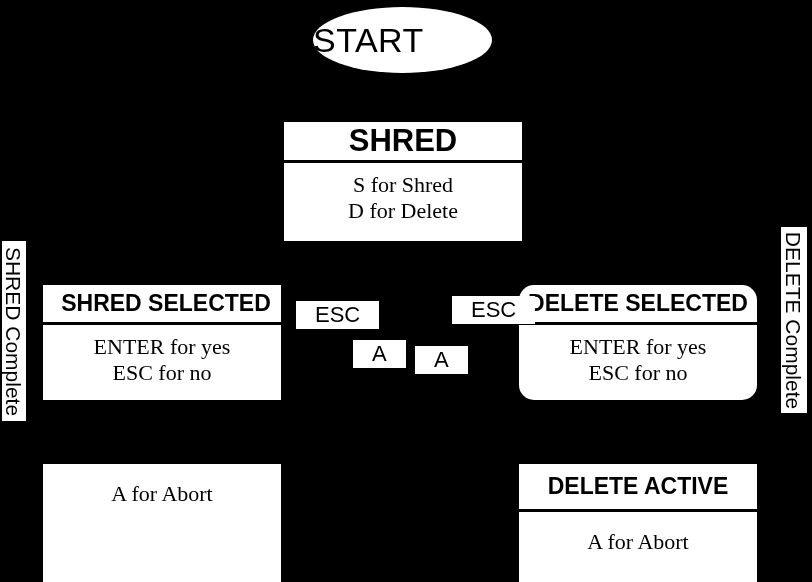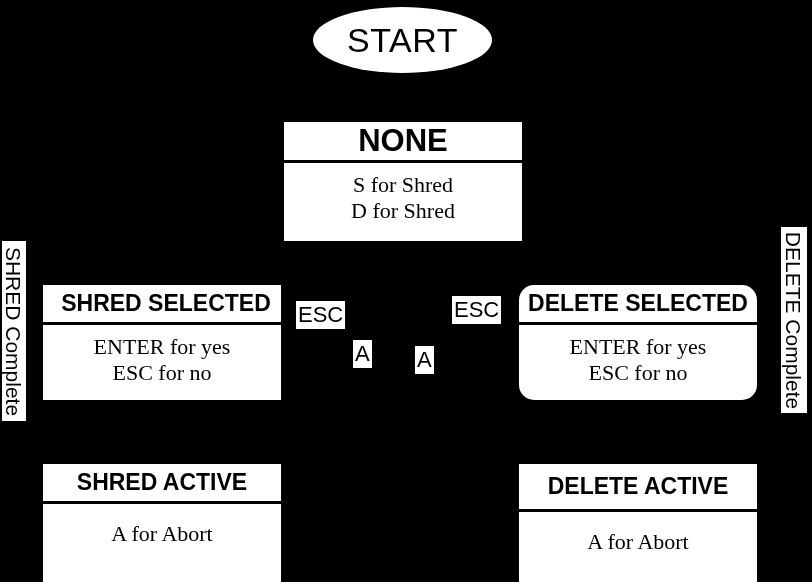--- a/index.html
+++ b/index.html
@@ -22,21 +22,20 @@
   .start-node {
     position: absolute;
     left: 313px;
     top: 7px;
     width: 179px;
     height: 66px;
     background: #ffffff;
     border-radius: 50%;
     display: flex;
     align-items: center;
-    justify-content: center;
   }
   .start-node .label {
     color: #000000;
     font-size: 34px;
     font-weight: 400;
     letter-spacing: 0.5px;
     line-height: 1;
   }
 
   
@@ -148,21 +147,21 @@
 
   
   .edge-label {
     position: absolute;
     background: #ffffff;
     color: #000000;
     font-size: 22px;
     line-height: 1.2;
     text-align: center;
     white-space: nowrap;
-    padding: 1px 2px;
+    padding: 1px 19px;
   }
 
   #edge-esc-shred { left: 296px; top: 301px; }
   #edge-esc-delete { left: 452px; top: 296px; }
   #edge-abort-shred { left: 353px; top: 340px; }
   #edge-abort-delete { left: 415px; top: 346px; }
 
   
   .rotated-label {
     position: absolute;
@@ -200,45 +199,44 @@
 </head>
 <body>
 
 <div id="canvas">
 
   <div class="start-node">
     <span class="label">START</span>
   </div>
 
   <div class="state-box" id="state-none">
-    <div class="state-title">NONE</div>
+    <div class="state-title">SHRED</div>
     <div class="state-body">
       <span class="line">S for Shred</span>
-      <span class="line">D for Shred</span>
+      <span class="line">D for Delete</span>
     </div>
   </div>
 
   <div class="state-box" id="state-shred-selected">
     <div class="state-title">SHRED SELECTED</div>
     <div class="state-body">
       <span class="line">ENTER for yes</span>
       <span class="line">ESC for no</span>
     </div>
   </div>
 
   <div class="state-box" id="state-delete-selected">
     <div class="state-title">DELETE SELECTED</div>
     <div class="state-body">
       <span class="line">ENTER for yes</span>
       <span class="line">ESC for no</span>
     </div>
   </div>
 
   <div class="state-box" id="state-shred-active">
-    <div class="state-title">SHRED ACTIVE</div>
     <div class="state-body">
       <span class="line">A for Abort</span>
     </div>
   </div>
 
   <div class="state-box" id="state-delete-active">
     <div class="state-title">DELETE ACTIVE</div>
     <div class="state-body">
       <span class="line">A for Abort</span>
     </div>

